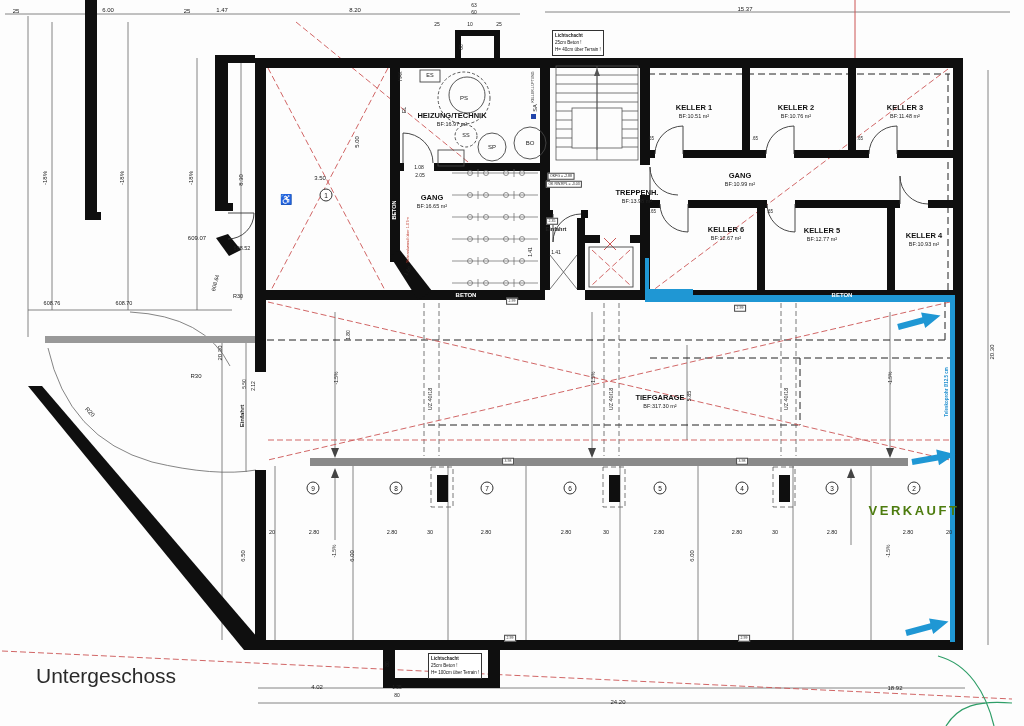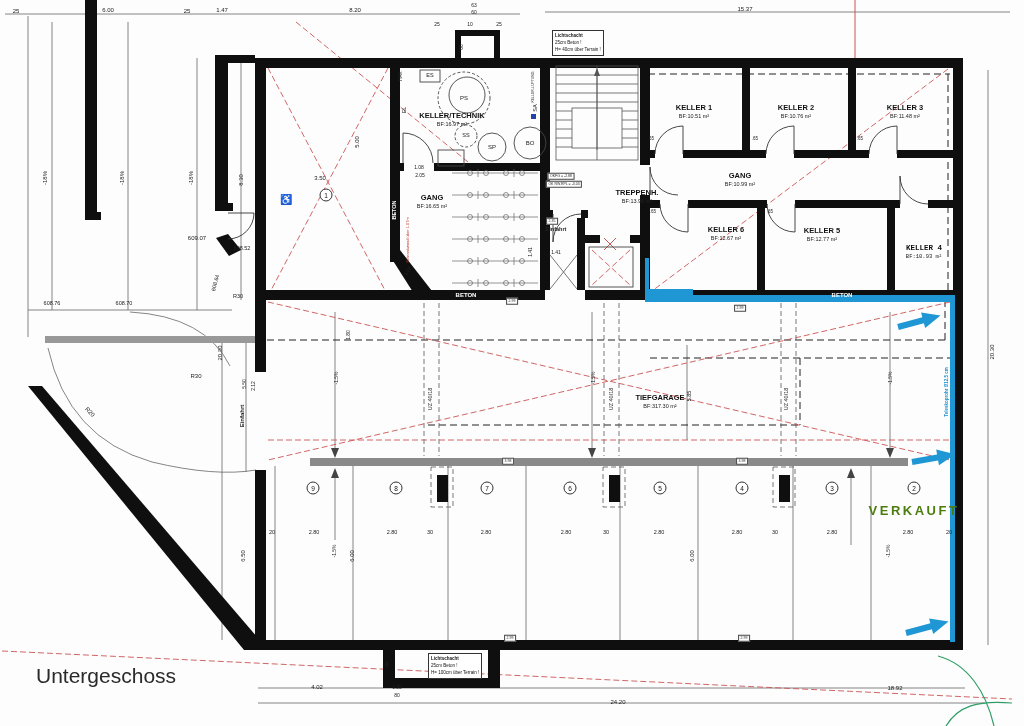--- a/index.html
+++ b/index.html
@@ -405,21 +405,21 @@
       <span class="ann box" style="left: 744px; top: 638px; font-size: 3.5px; transform: translate(-50%, -50%);">2.99</span>
       <span class="ann verkauft" style="left: 914px; top: 510px; transform: translate(-50%, -50%);">VERKAUFT</span>
       <span class="ann blue" style="left: 947px; top: 392px; font-size: 4.5px; transform: translate(-50%, -50%) rotate(-90deg);">Teleskoprohr Ø12.5 cm</span>
       <span class="ann" style="left: 387px; top: 664px; font-size: 5px; transform: translate(-50%, -50%) rotate(-90deg);">80</span>
       <span class="ann" style="left: 317px; top: 687px; transform: translate(-50%, -50%);">4.02</span>
       <span class="ann" style="left: 397px; top: 687px; font-size: 5px; transform: translate(-50%, -50%);">1.25</span>
       <span class="ann" style="left: 397px; top: 695px; font-size: 5px; transform: translate(-50%, -50%);">80</span>
       <span class="ann" style="left: 895px; top: 688px; transform: translate(-50%, -50%);">18.92</span>
       <span class="ann" style="left: 618px; top: 702px; transform: translate(-50%, -50%);">24.20</span>
       <div class="room" style="left: 452px; top: 120px;">
-        <div class="room-name">KELLER/TECHNIK</div>
+        <div class="room-name">HEIZUNG/TECHNIK</div>
         <div class="room-area">BF:16.97 m²</div>
       </div>
       <div class="room" style="left: 432px; top: 202px;">
         <div class="room-name">GANG</div>
         <div class="room-area">BF:16.65 m²</div>
       </div>
       <div class="room" style="left: 637px; top: 197px;">
         <div class="room-name">TREPPENH.</div>
         <div class="room-area">BF:13.98 m²</div>
       </div>
@@ -440,21 +440,21 @@
         <div class="room-area">BF:10.99 m²</div>
       </div>
       <div class="room" style="left: 726px; top: 234px;">
         <div class="room-name">KELLER 6</div>
         <div class="room-area">BF:12.67 m²</div>
       </div>
       <div class="room" style="left: 822px; top: 235px;">
         <div class="room-name">KELLER 5</div>
         <div class="room-area">BF:12.77 m²</div>
       </div>
-      <div class="room" style="left: 924px; top: 252px; font-family: Liberation Mono, monospace;">
+      <div class="room" style="left: 924px; top: 240px;">
         <div class="room-name">KELLER 4</div>
         <div class="room-area">BF:10.93 m²</div>
       </div>
       <div class="room" style="left: 660px; top: 402px;">
         <div class="room-name">TIEFGARAGE</div>
         <div class="room-area">BF:317.30 m²</div>
       </div>
       <div class="pnum" style="left: 326px; top: 195px;">1</div>
       <div class="pnum" style="left: 313px; top: 488px;">9</div>
       <div class="pnum" style="left: 396px; top: 488px;">8</div>

